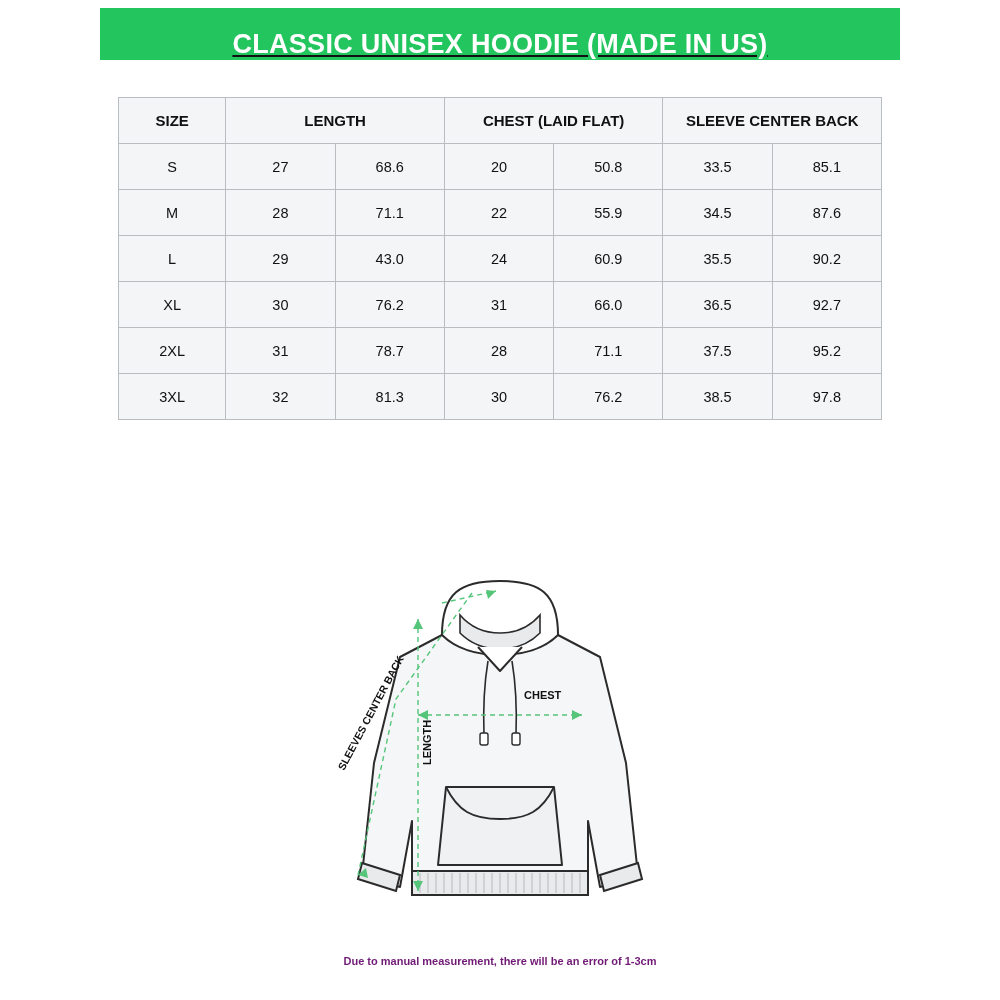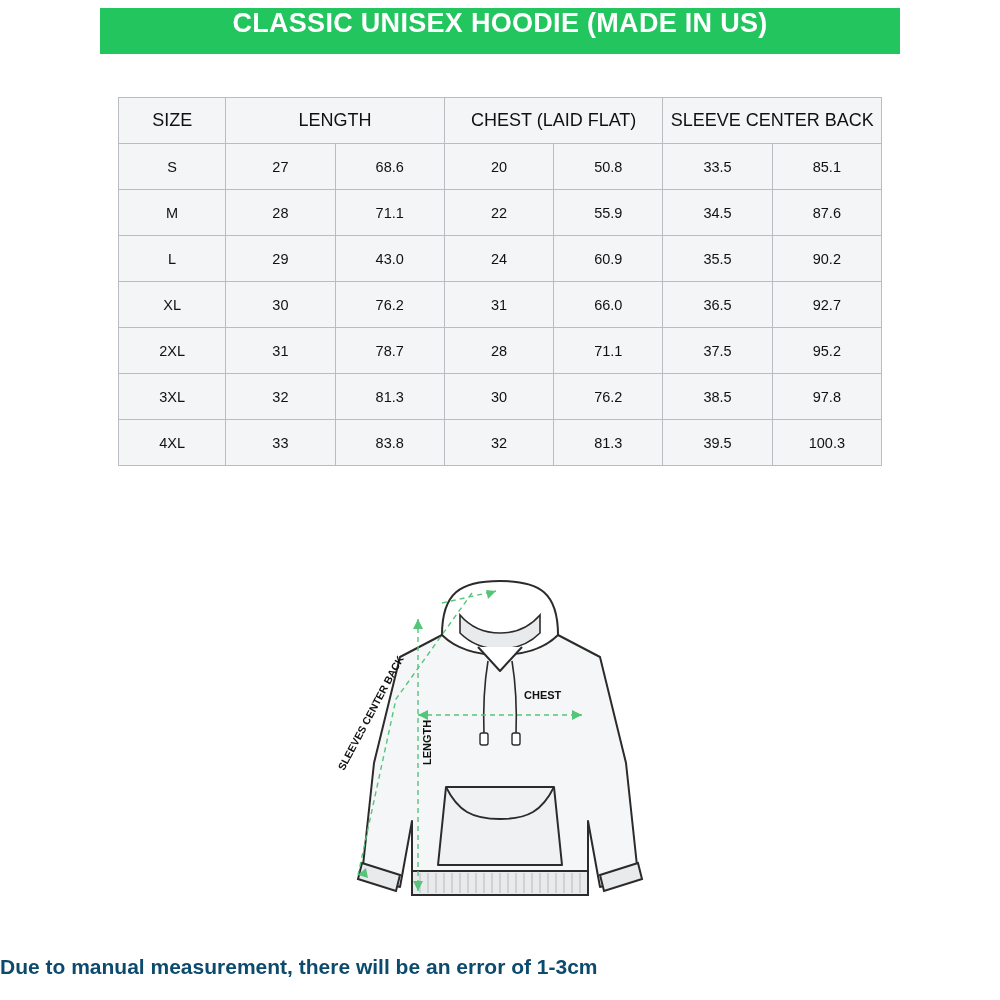--- a/index.html
+++ b/index.html
@@ -15,25 +15,26 @@
     overflow: hidden;
     position: relative;
   }
 
   
   .header-banner {
     position: absolute;
     left: 100px;
     top: 8px;
     width: 800px;
-    height: 46px;
+    height: 52px;
     background: #22c55e;
     display: flex;
-    align-items: flex-start;
+    align-items: flex-end;
     justify-content: center;
+    text-decoration: underline;
   }
   .header-title {
     color: #ffffff;
     font-size: 27px;
     font-weight: bold;
     letter-spacing: 0.3px;
     text-align: center;
     white-space: nowrap;
   }
 
@@ -55,22 +56,22 @@
     text-align: center;
     vertical-align: middle;
     font-size: 14.5px;
     color: #111111;
     height: 45px;
     padding: 0;
     background: #f4f5f6;
     font-weight: normal;
   }
   table.size-table th {
-    font-weight: normal;
-    font-size: 18px;
+    font-weight: bold;
+    font-size: 15px;
   }
   .col-size { width: 107px; }
   .col-val  { width: 109px; }
 
   .hdr-row th { height: 46px; }
   .unit-row td { font-weight: bold; }
   .size-cell { font-weight: bold; }
 
   
   .illustration {
@@ -81,22 +82,23 @@
     height: 350px;
   }
   .illustration svg { display: block; }
 
   
   .footer-note {
     position: absolute;
     left: 0;
     top: 955px;
     width: 1000px;
-    color: #0c4a6e;
-    font-size: 21px;
+    text-align: center;
+    color: #701a75;
+    font-size: 11px;
     font-weight: bold;
   }
 </style>
 </head>
 <body>
 
 <div class="header-banner">
   <div class="header-title">CLASSIC UNISEX HOODIE (MADE IN US)</div>
 </div>
 
@@ -166,29 +168,20 @@
         <td>95.2</td>
       </tr>
       <tr>
         <td class="size-cell">3XL</td>
         <td>32</td>
         <td>81.3</td>
         <td>30</td>
         <td>76.2</td>
         <td>38.5</td>
         <td>97.8</td>
-      </tr>
-      <tr>
-        <td class="size-cell">4XL</td>
-        <td>33</td>
-        <td>83.8</td>
-        <td>32</td>
-        <td>81.3</td>
-        <td>39.5</td>
-        <td>100.3</td>
       </tr>
     </tbody>
   </table>
 </div>
 
 <div class="illustration">
   <svg width="400" height="350" viewBox="0 0 400 350" xmlns="http://www.w3.org/2000/svg">
     <g>
 
       <path d="M142 60 L100 82 L74 188 L62 300 L100 312 L112 246 L112 320 L288 320 L288 246 L300 312 L338 300 L326 188 L300 82 L258 60 Z" fill="#f5f6f7" stroke="#2b2b2b" stroke-width="2" stroke-linejoin="round"></path>

